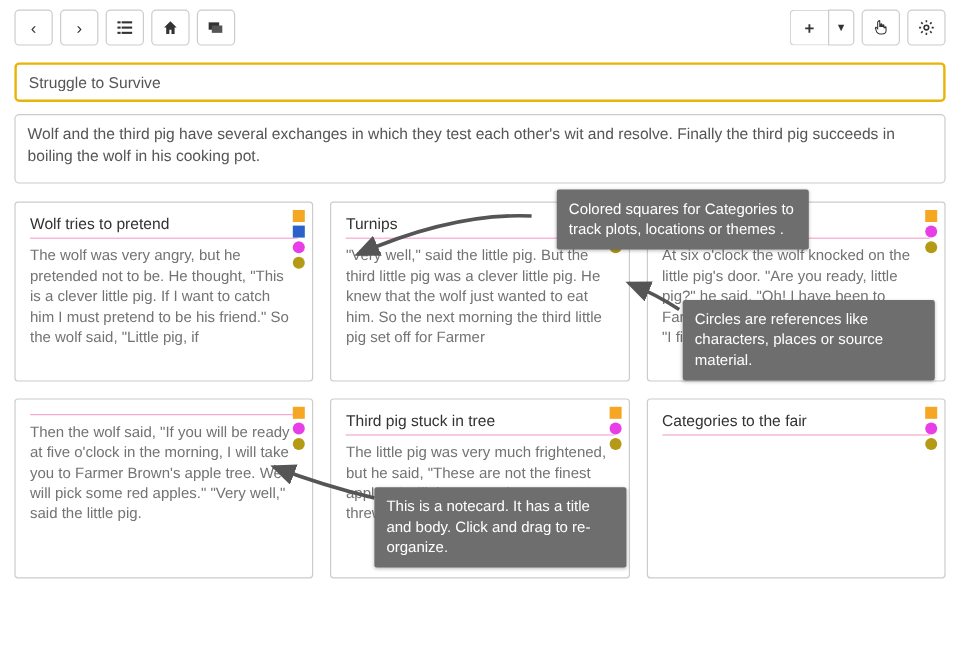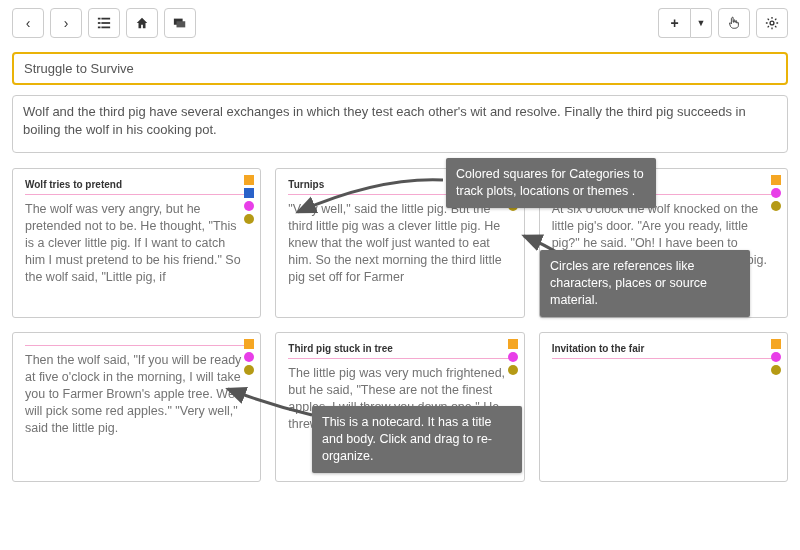--- a/index.html
+++ b/index.html
@@ -7,21 +7,21 @@
   .toolbar { display: flex; justify-content: space-between; padding: 8px 12px; }
   .btn-group { display: flex; gap: 6px; }
   .btn { border: 1px solid #ccc; background: #fff; border-radius: 4px; min-width: 32px; height: 30px; display: flex; align-items: center; justify-content: center; cursor: pointer; padding: 0 7px; font-size: 14px; color: #333; }
   .btn.small { min-width: 22px; padding: 0 4px; }
   .page-input { margin: 6px 12px 10px; }
   .page-input input { width: 100%; border: 2px solid #eab308; border-radius: 4px; padding: 7px 10px; font-size: 13px; color: #555; }
   .page-body { margin: 0 12px 12px; }
   .page-body textarea { width: 100%; border: 1px solid #ccc; border-radius: 4px; padding: 7px 10px; font-size: 13px; color: #555; resize: none; height: 58px; font-family: inherit; line-height: 1.4; }
   .cards { display: grid; grid-template-columns: repeat(3, 1fr); gap: 14px; padding: 0 12px 12px; position: relative; }
   .card { border: 1px solid #ccc; border-radius: 3px; background: #fff; padding: 10px 12px; position: relative; height: 150px; overflow: hidden; }
-  .card-title { font-weight: bold; font-size: 10px; margin-bottom: 4px; }
+  .card-title { font-weight: normal; font-size: 13px; margin-bottom: 4px; }
   .card-rule { border: none; border-top: 1px solid #f5a9d0; margin: 2px 0 6px; }
   .card-body { font-size: 12.5px; line-height: 1.35; color: #737373; }
   .markers { position: absolute; top: 6px; right: 6px; display: flex; flex-direction: column; gap: 3px; align-items: center; }
   .sq { width: 10px; height: 10px; }
   .ci { width: 10px; height: 10px; border-radius: 50%; }
   .tooltip { position: absolute; background: #6e6e6e; color: #fff; font-size: 12.5px; line-height: 1.35; padding: 8px 10px; border-radius: 2px; max-width: 210px; z-index: 20; box-shadow: 0 1px 3px rgba(0,0,0,0.25); }
   svg.arrow { position: absolute; z-index: 19; pointer-events: none; }
   .icon-svg { width: 14px; height: 14px; display: block; }
 </style>
 </head>
@@ -132,32 +132,32 @@
       <div class="card-title">Third pig stuck in tree</div>
       <hr class="card-rule">
       <div class="card-body">The little pig was very much frightened, but he said, "These are not the finest apples. I will throw you down one." He threw down an apple, but it</div>
       <div class="markers">
         <div class="sq" style="background: rgb(245, 166, 35);"></div>
         <div class="ci" style="background: rgb(232, 62, 232);"></div>
         <div class="ci" style="background: rgb(181, 154, 21);"></div>
       </div>
     </div>
     <div class="card">
-      <div class="card-title">Invitation to the fair</div>
+      <div class="card-title">Categories to the fair</div>
       <hr class="card-rule">
       <div class="markers">
         <div class="sq" style="background: rgb(245, 166, 35);"></div>
         <div class="ci" style="background: rgb(232, 62, 232);"></div>
         <div class="ci" style="background: rgb(181, 154, 21);"></div>
       </div>
     </div>
   </div>
 
-<div class="tooltip" style="top:158px; left:446px">Colored squares for Categories to track plots, locations or themes .</div>
-<div class="tooltip" style="top:250px; left:540px">Circles are references like characters, places or source material.</div>
+<div class="tooltip" style="top:158px; left:464px">Colored squares for Categories to track plots, locations or themes .</div>
+<div class="tooltip" style="top:250px; left:569px">Circles are references like characters, places or source material.</div>
 <div class="tooltip" style="top:406px; left:312px">This is a notecard. It has a title and body. Click and drag to re-organize.</div>
 
 <svg class="arrow" style="top:172px; left:288px" width="160" height="50">
   <defs>
       <marker id="ah1" markerWidth="8" markerHeight="8" refX="6" refY="3" orient="auto">
         <path d="M0,0 L7,3 L0,6 Z" fill="#555"></path>
       </marker>
     </defs>
   <path d="M155,8 Q90,5 10,40" stroke="#555" stroke-width="3" fill="none" marker-end="url(#ah1)"></path>
 </svg>

